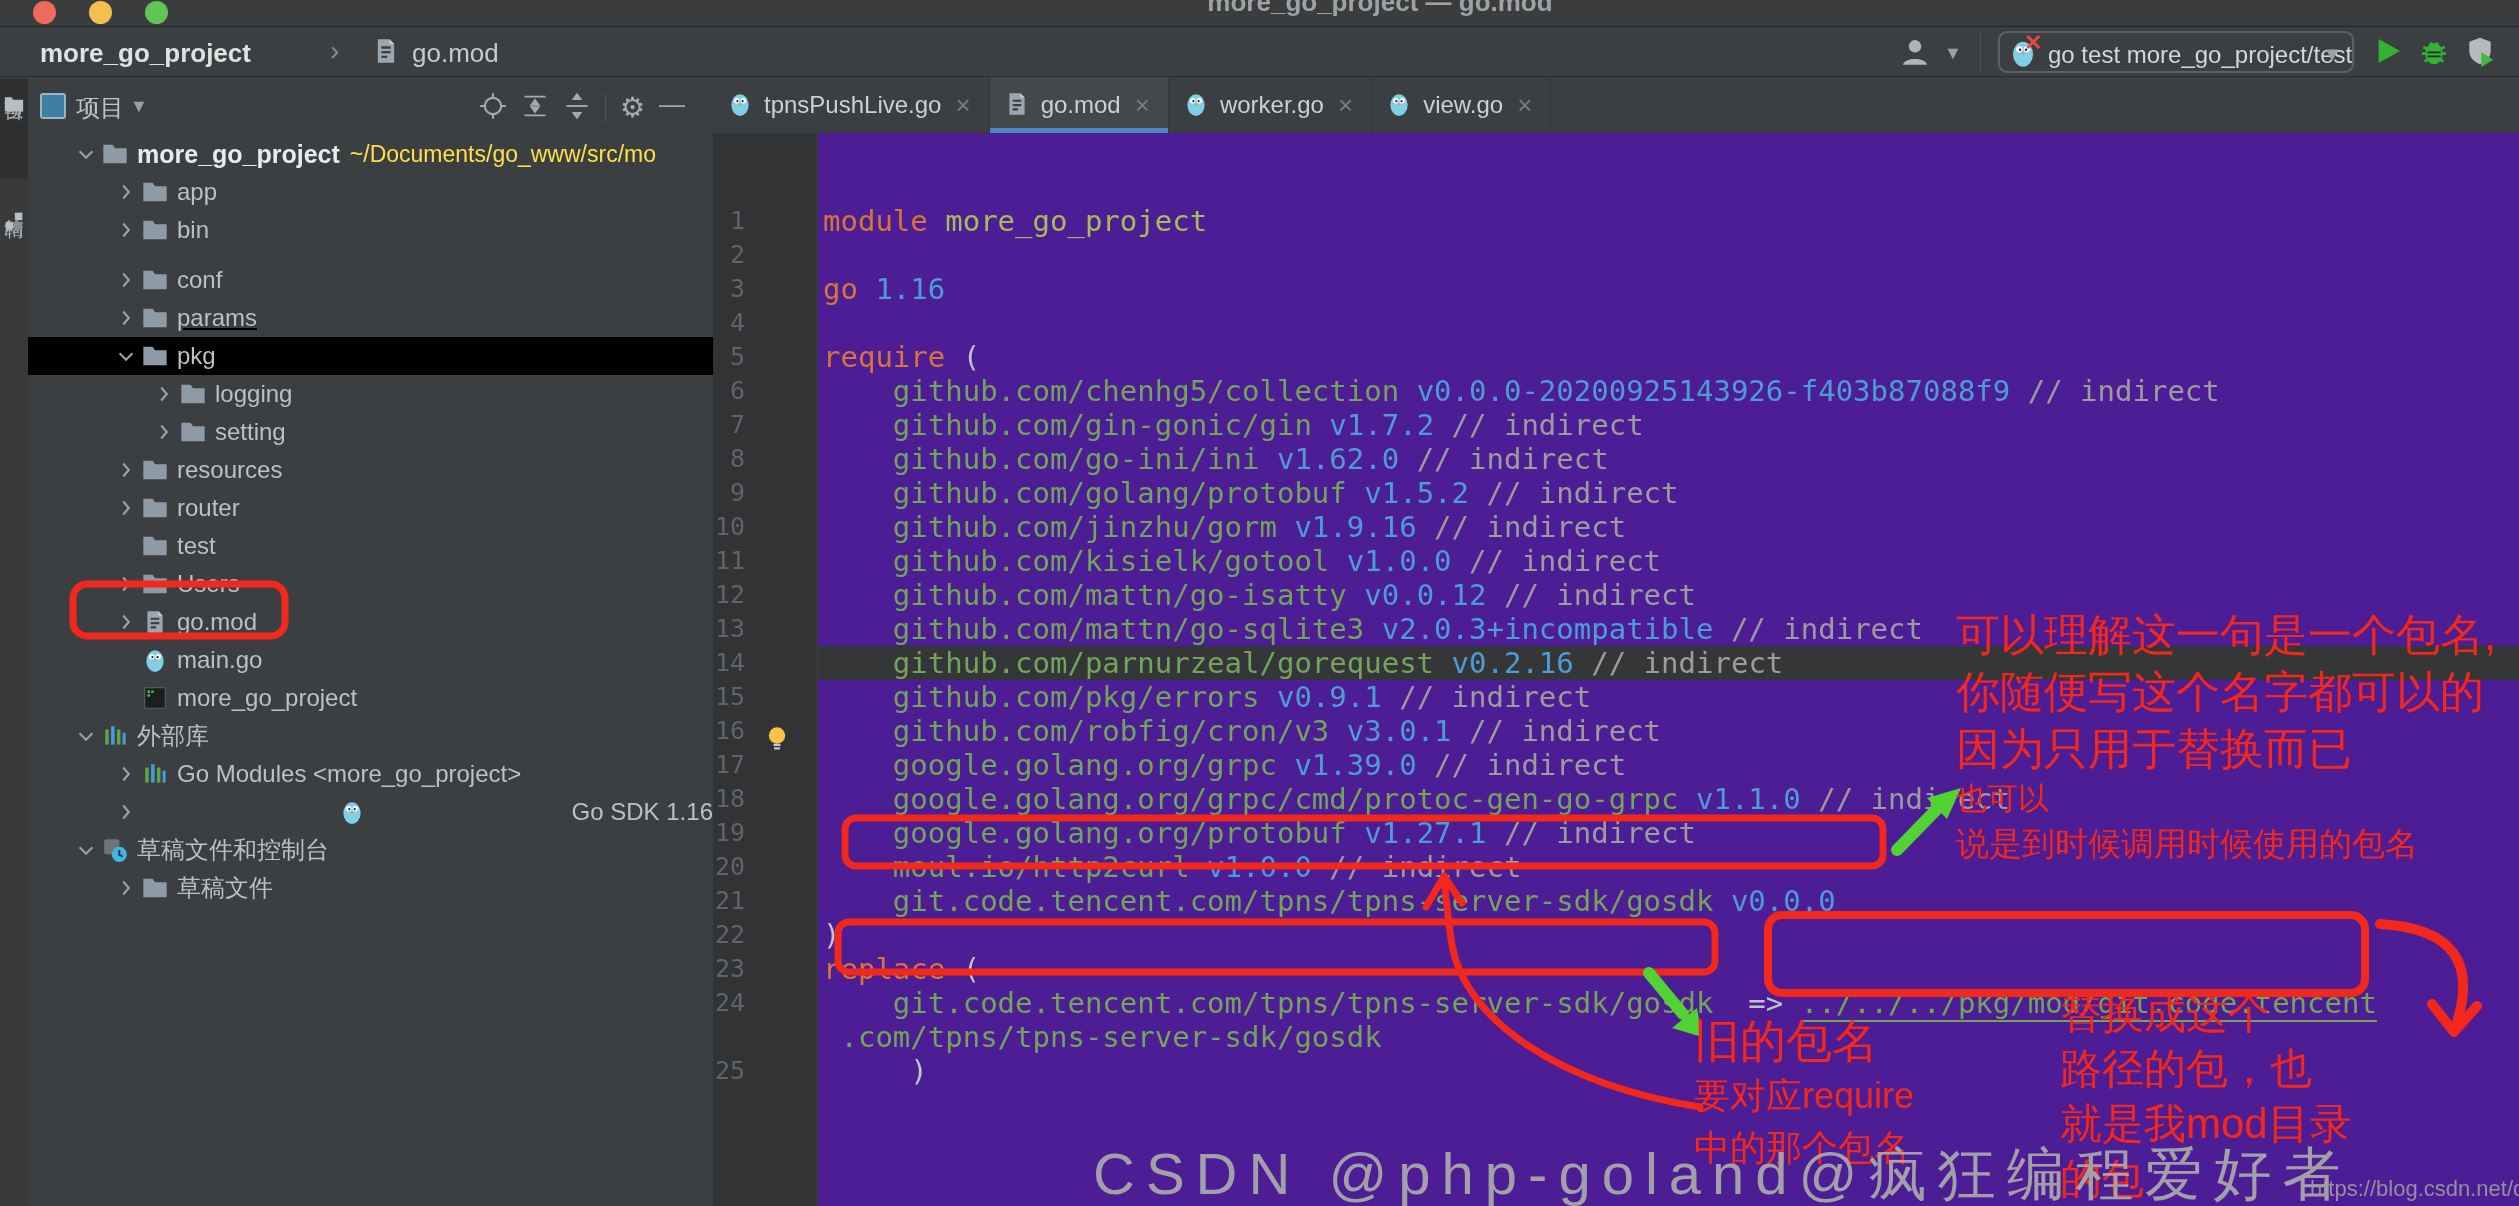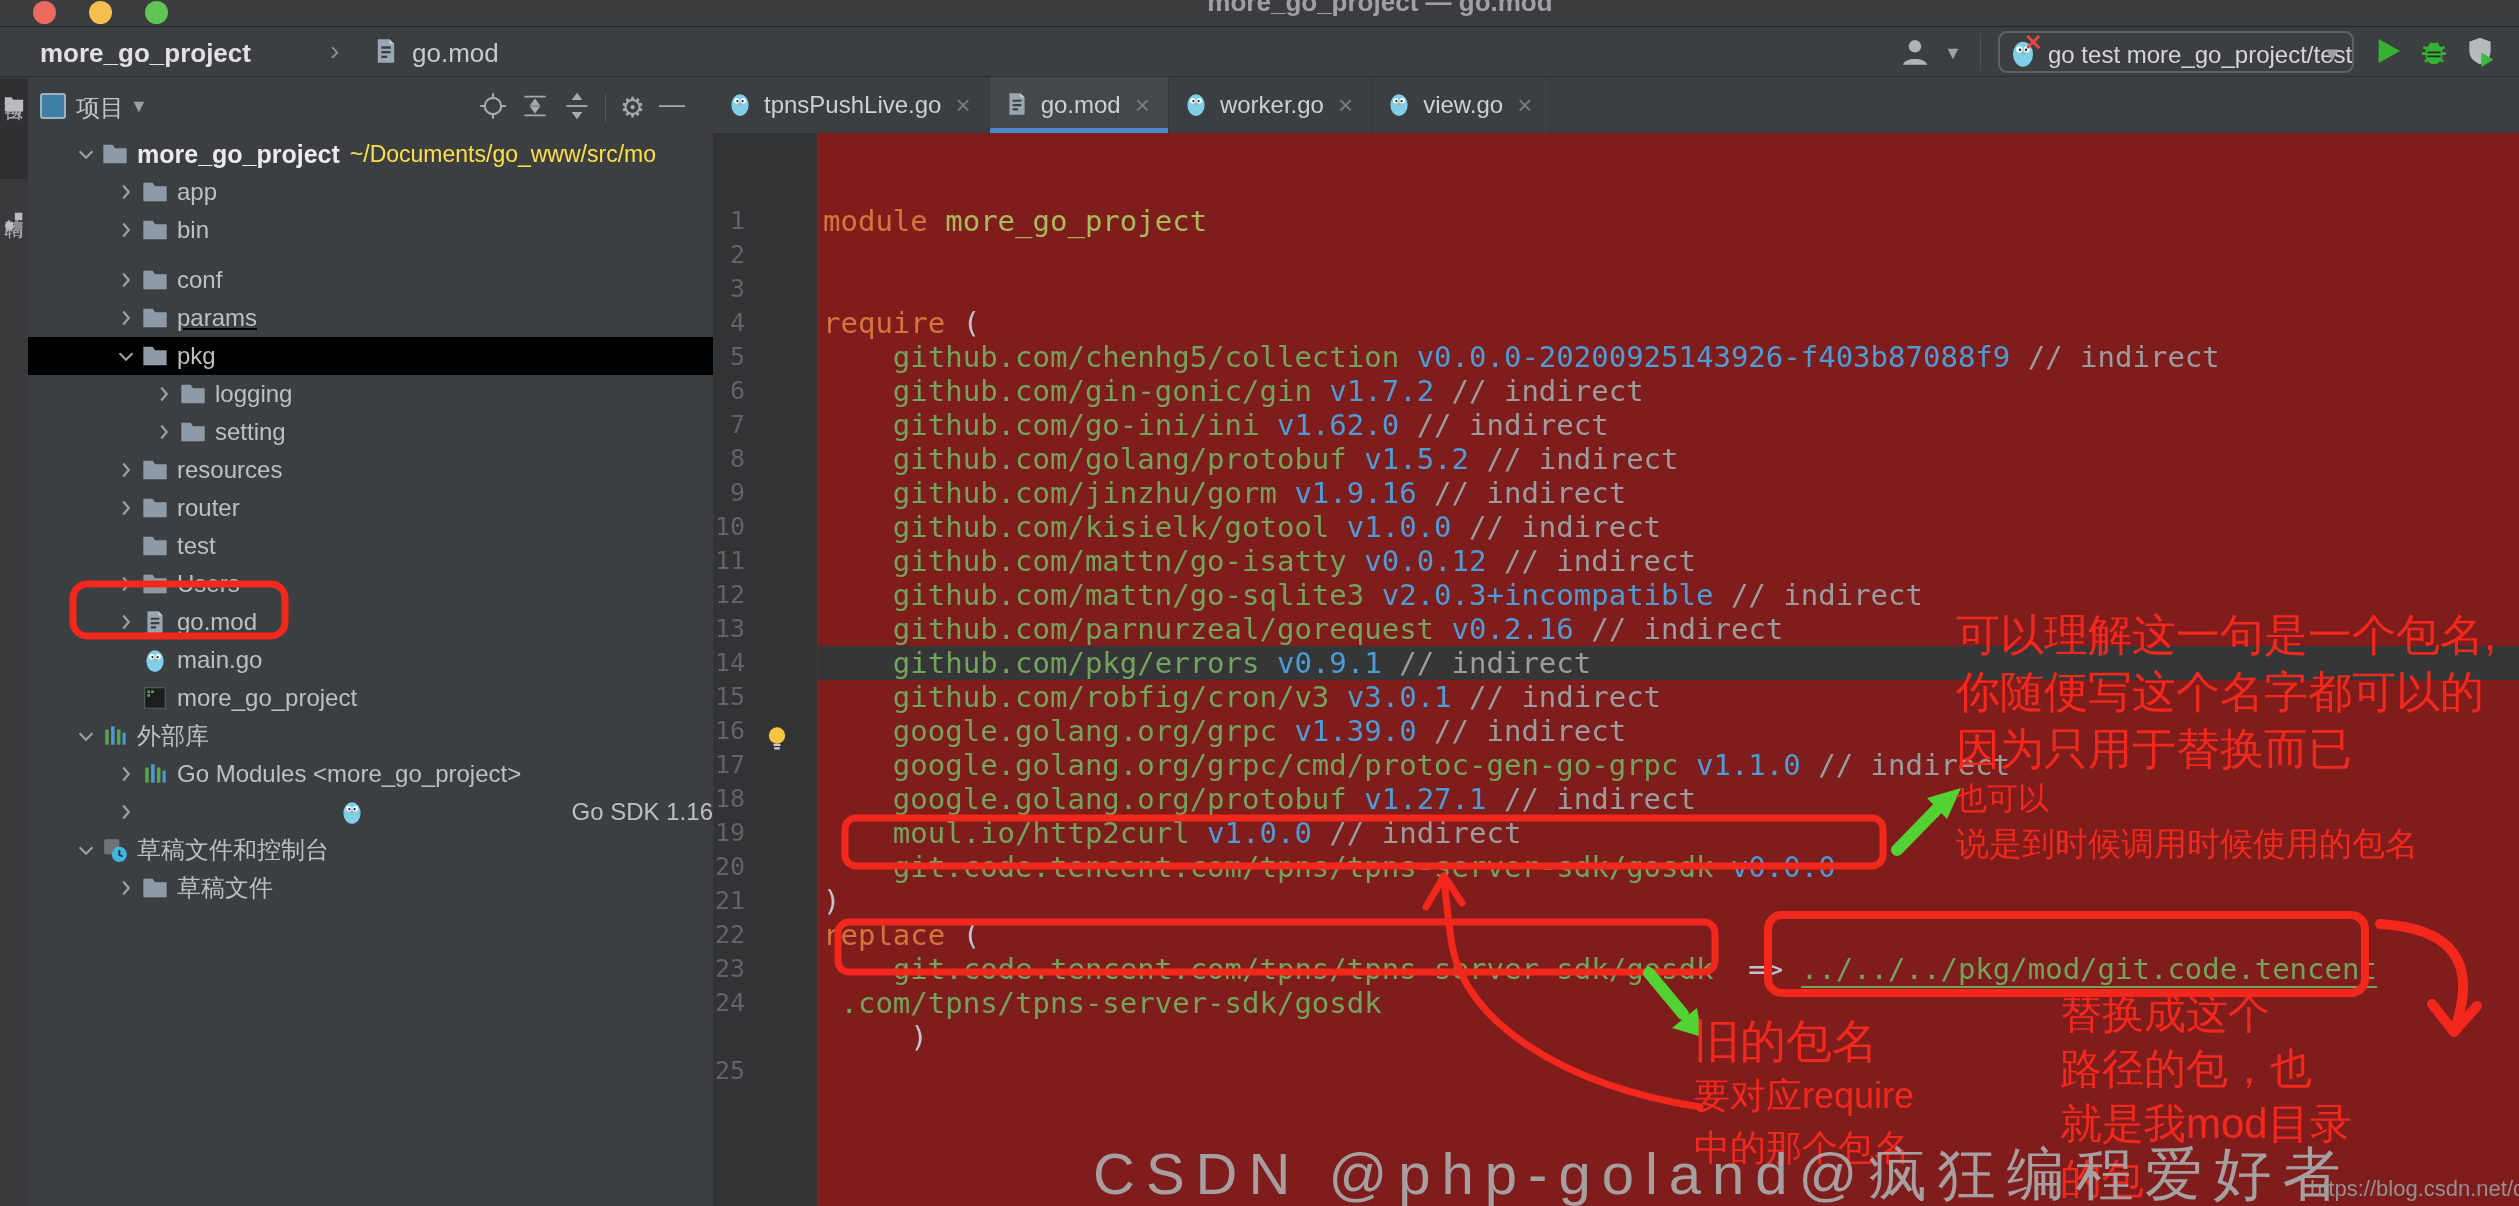--- a/index.html
+++ b/index.html
@@ -52,21 +52,21 @@
   .tree { position:relative; }
   .tree-row { position:relative; height:38px; display:flex; align-items:center; white-space:nowrap; }
   .tree-row.selected { background:#000000; }
   .t-chevron { width:28px; height:28px; flex:0 0 28px; display:flex; align-items:center; justify-content:center; }
   .t-icon { width:30px; height:30px; flex:0 0 30px; display:flex; align-items:center; justify-content:center; }
   .t-label { color:#BDC0C2; font-size:24px; margin-left:7px; }
   .t-label.bold { color:#E9EBEC; font-weight:bold; font-size:25px; }
   .t-extra { color:#fde047; font-size:23px; margin-left:10px; }
 
   
-  .editor { left:713px; top:77px; width:1806px; height:1129px; background:#7f1d1d; }
+  .editor { left:713px; top:77px; width:1806px; height:1129px; background:#4c1d95; }
   .tabbar { position:absolute; left:0; top:0; width:1806px; height:56px; background:#3C3F41; display:flex; }
   .tab { position:relative; height:56px; display:flex; align-items:center; padding:0 18px 0 14px;
          border-right:1px solid #343638; }
   .tab.active { background:#45484B; }
   .tab.active::after { content:""; position:absolute; left:0; right:0; bottom:0; height:5px; background:#4A88C7; }
   .tab .t-ic { width:28px; height:28px; margin-right:9px; }
   .tab .t-lb { color:#CDD0D2; font-size:24px; }
   .tab .t-cl { color:#787C7E; font-size:26px; margin-left:14px; }
 
   .gutter-col { position:absolute; left:0; top:56px; width:105px; height:1073px; background:#313335;
@@ -573,20 +573,21 @@
           <circle cx="12" cy="9" r="7" fill="#F7C543"></circle>
           <path d="M9 17h6M9.5 20h5" stroke="#C9CCCE" stroke-width="2"></path>
         </svg>
     </span>
   </div>
   <div id="codewrap" style="position:absolute;left:0;top:56px;right:0;height:1073px">
       <div class="cur-line" style="top: 513px;"></div>
       <div class="code">
         <div class="code-line"><span class="kw">module</span><span class="mod"> more_go_project</span></div>
         <div class="code-line"></div>
+        <div class="code-line"><span class="kw">go</span><span class="num"> 1.16</span></div>
         <div class="code-line"></div>
         <div class="code-line"><span class="kw">require</span><span class="pl"> (</span></div>
         <div class="code-line"><span class="pkg">    github.com/chenhg5/collection</span><span class="num"> v0.0.0-20200925143926-f403b87088f9</span><span class="com"> // indirect</span></div>
         <div class="code-line"><span class="pkg">    github.com/gin-gonic/gin</span><span class="num"> v1.7.2</span><span class="com"> // indirect</span></div>
         <div class="code-line"><span class="pkg">    github.com/go-ini/ini</span><span class="num"> v1.62.0</span><span class="com"> // indirect</span></div>
         <div class="code-line"><span class="pkg">    github.com/golang/protobuf</span><span class="num"> v1.5.2</span><span class="com"> // indirect</span></div>
         <div class="code-line"><span class="pkg">    github.com/jinzhu/gorm</span><span class="num"> v1.9.16</span><span class="com"> // indirect</span></div>
         <div class="code-line"><span class="pkg">    github.com/kisielk/gotool</span><span class="num"> v1.0.0</span><span class="com"> // indirect</span></div>
         <div class="code-line"><span class="pkg">    github.com/mattn/go-isatty</span><span class="num"> v0.0.12</span><span class="com"> // indirect</span></div>
         <div class="code-line"><span class="pkg">    github.com/mattn/go-sqlite3</span><span class="num"> v2.0.3+incompatible</span><span class="com"> // indirect</span></div>

